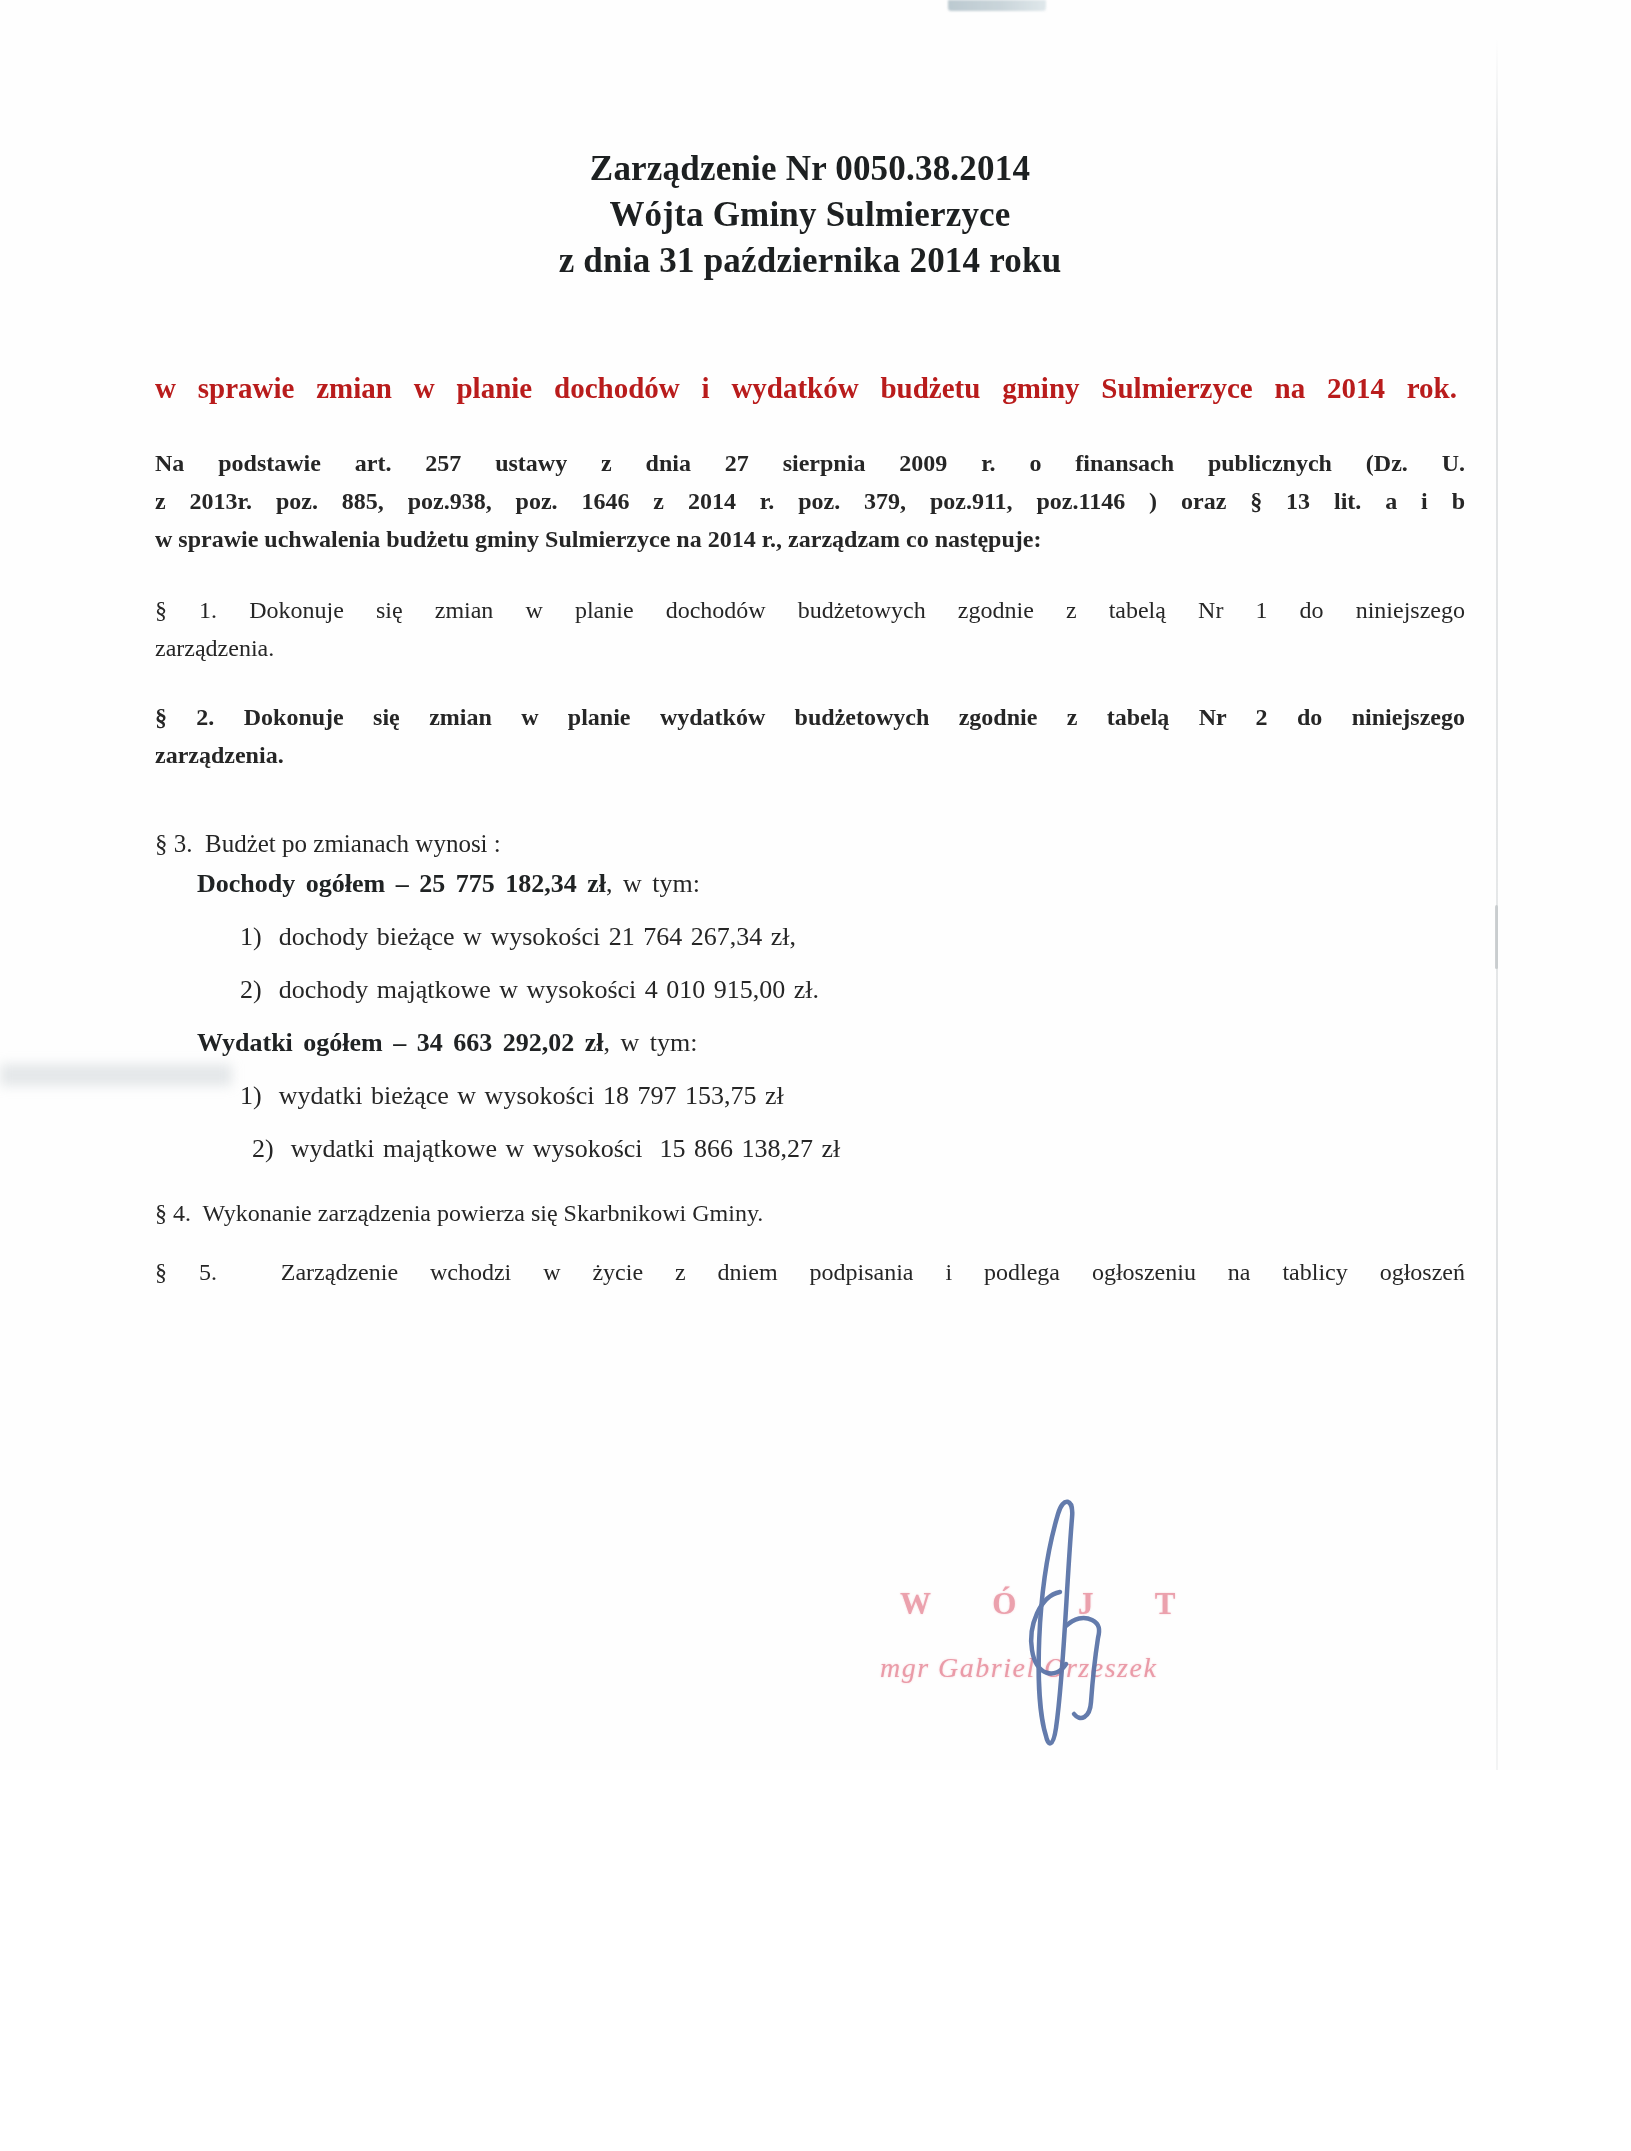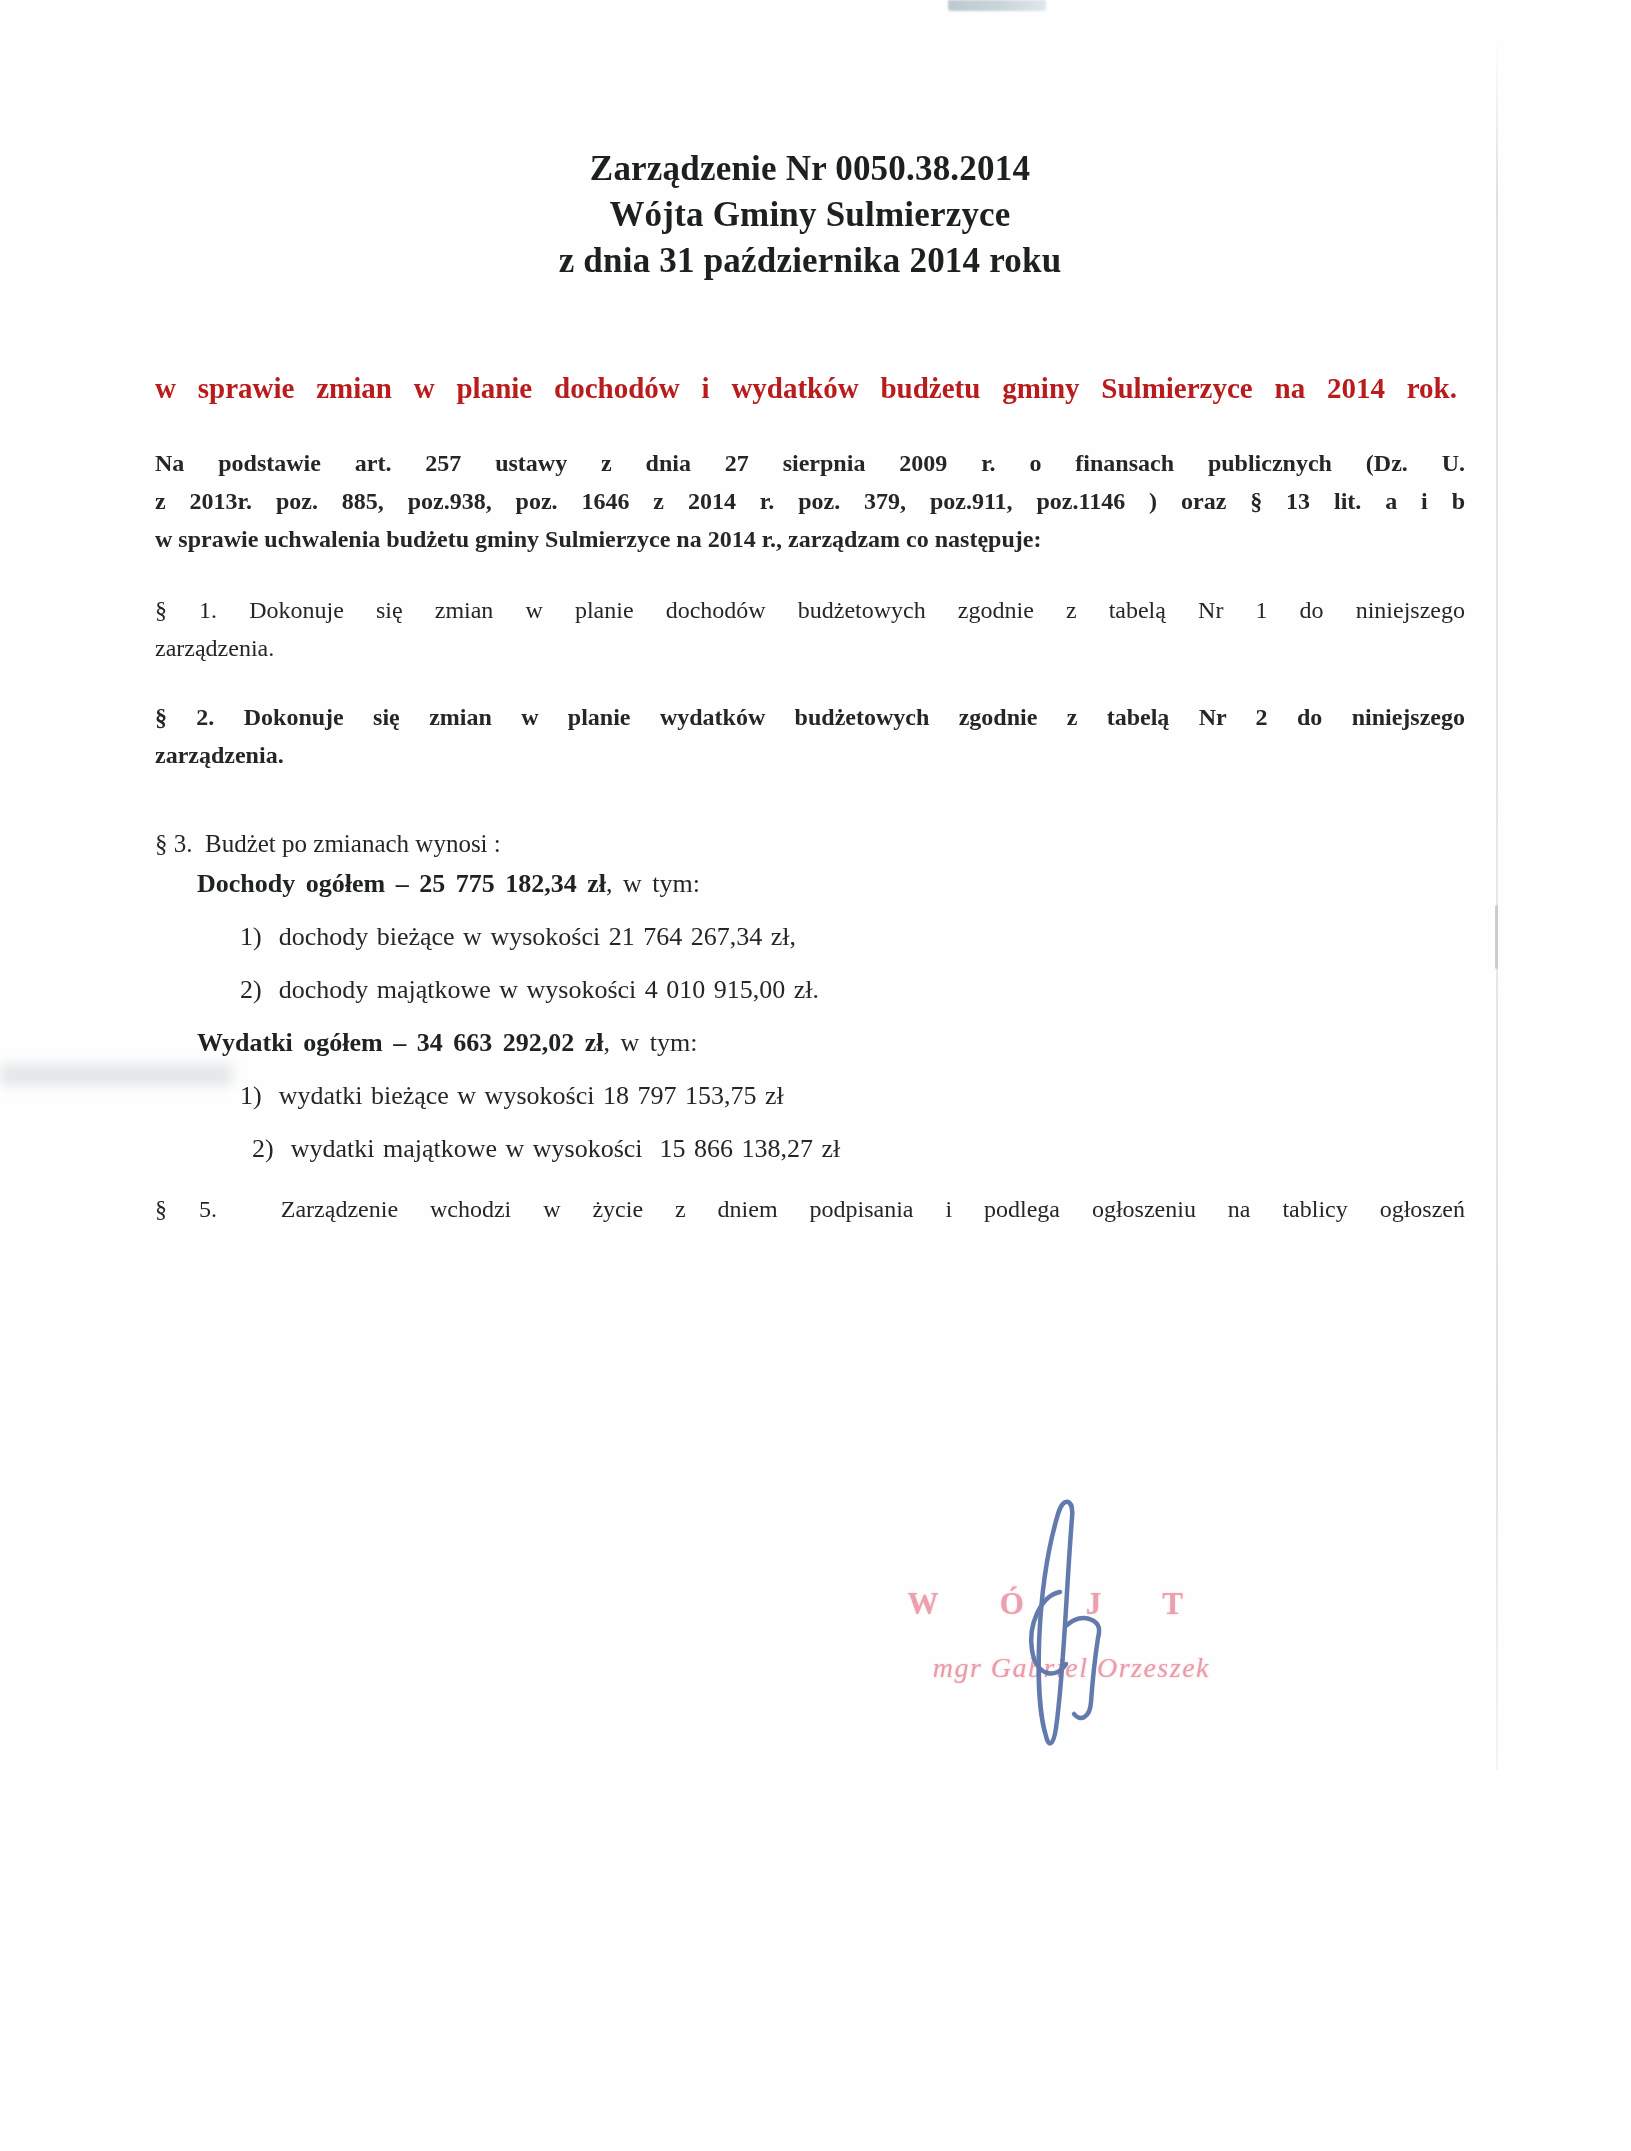--- a/index.html
+++ b/index.html
@@ -51,21 +51,21 @@
     word-spacing:2px;
   }
   .budget-item.item-last{margin-left:97px;}
   .bh-first{margin-top:0;}
   .s4{margin-top:25px;}
   .s5{margin-top:21px;}
 
   
   .stamp{
     position:absolute;left:880px;top:1585px;width:330px;
-    text-align:right;
+    text-align:left;
     color:#e8919f;
     text-shadow:0 0 2px rgba(235,150,163,.55);
     user-select:none;
   }
   .stamp-title{
     font-size:31px;line-height:38px;font-weight:bold;
     letter-spacing:27px;padding-left:20px;
     opacity:.85;
   }
   .stamp-name{
@@ -144,20 +144,21 @@
     </div>
     <div class="budget-item">1)&nbsp;&nbsp;dochody bieżące w wysokości 21 764 267,34 zł,</div>
     <div class="budget-item">2)&nbsp;&nbsp;dochody majątkowe w wysokości 4 010 915,00 zł.</div>
 
     <div class="budget-heading">
       <strong>Wydatki ogółem – 34 663 292,02 zł</strong><span>, w tym:</span>
     </div>
     <div class="budget-item">1)&nbsp;&nbsp;wydatki bieżące w wysokości 18 797 153,75 zł</div>
     <div class="budget-item item-last">2)&nbsp;&nbsp;wydatki majątkowe w wysokości&nbsp; 15 866 138,27 zł</div>
 
+    <div class="para s4">§ 4.&nbsp; Wykonanie zarządzenia powierza się Skarbnikowi Gminy.</div>
 
     <div class="para s5">
       <div class="just">§ 5.&nbsp; Zarządzenie wchodzi w życie z dniem podpisania i podlega ogłoszeniu na tablicy ogłoszeń</div>
     </div>
 
   </div>
 
   <div class="stamp">
     <div class="stamp-title">W Ó J T</div>
     <div class="stamp-name">mgr Gabriel Orzeszek</div>

